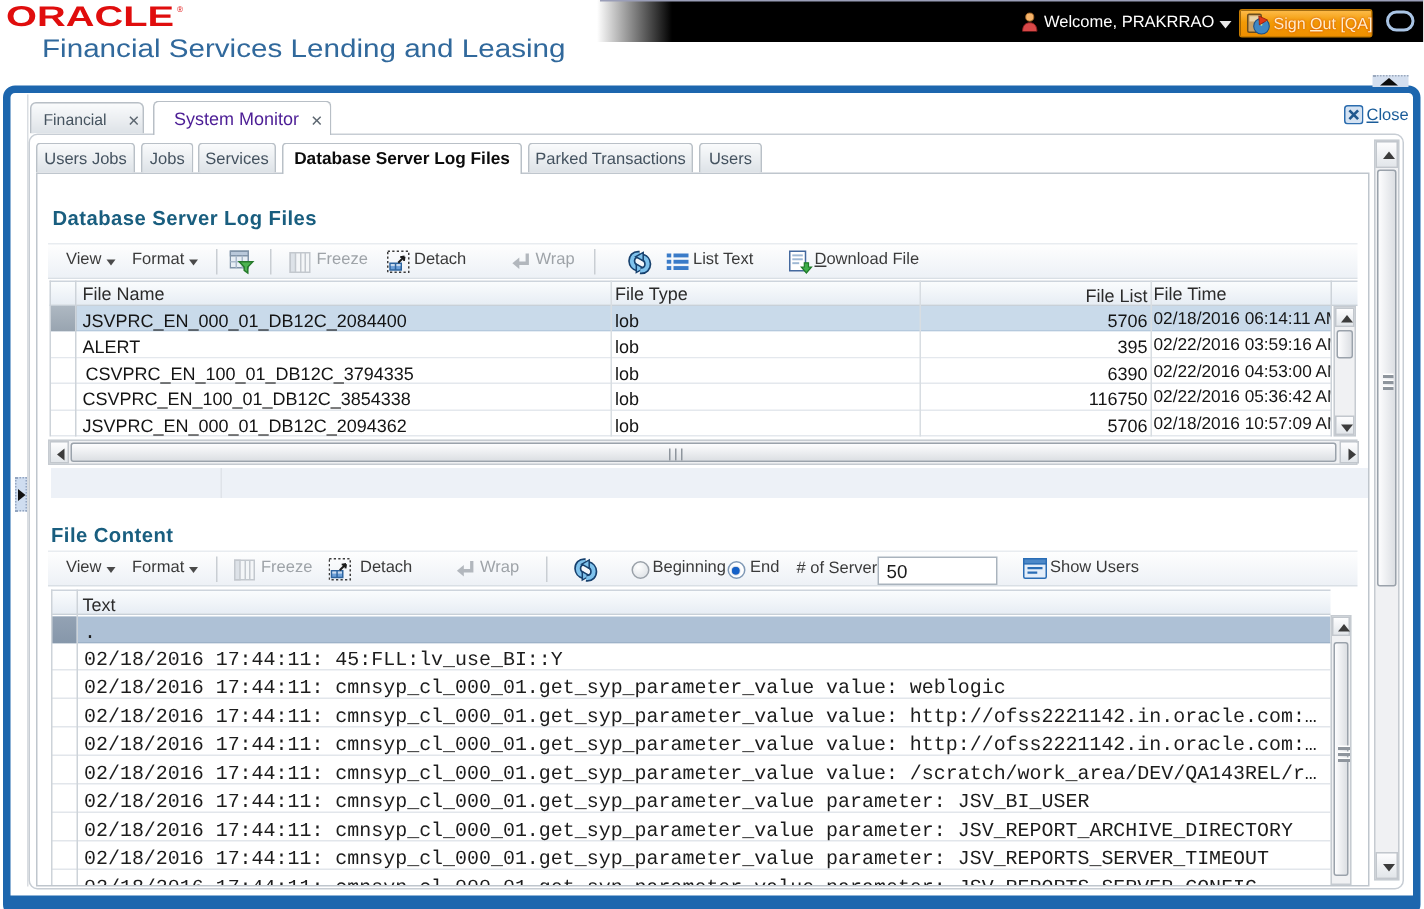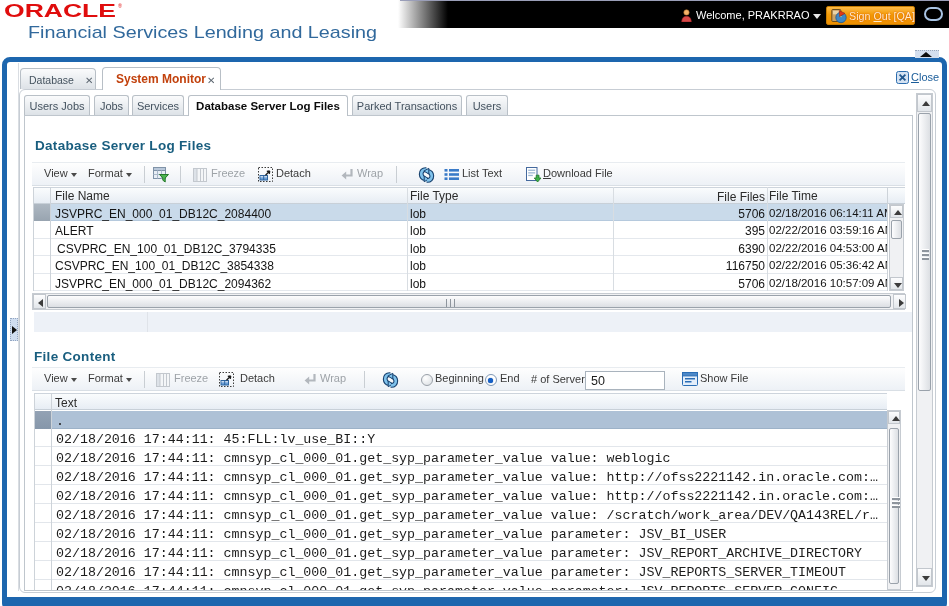--- a/index.html
+++ b/index.html
@@ -79,25 +79,25 @@
   </div>
 
   <div class="abs" style="left:18px;top:63px;width:1px;height:528px;background:#d9dde2;"></div>
   <div class="abs" style="left:10px;top:318px;width:8px;height:23px;background:#cfddf0;border:1px dotted #93a5c0;">
     <div class="abs" style="left:1px;top:7px;width:0;height:0;border-top:4px solid transparent;border-bottom:4px solid transparent;border-left:5px solid #111;"></div>
   </div>
 
   <div class="abs" id="boxA" style="left:18.5px;top:89px;width:917.5px;height:504px;border:1px solid #c7cdd4;border-radius:6px;background:#fff;"></div>
 
   <div class="abs" id="tab-dash" style="left:20px;top:67.5px;width:76px;height:21.5px;background:linear-gradient(#fafbfc,#dde2e7);border:1px solid #b8bfc6;border-bottom:none;border-radius:4px 4px 0 0;">
-    <div class="abs" style="left:8px;top:5px;font-size:10.5px;color:#45535f;">Database</div>
+    <div class="abs" style="left:8px;top:5px;font-size:10.5px;color:#45535f;">Financial</div>
     <div class="abs" style="left:64px;top:6.5px;font-size:10px;color:#5d6771;">✕</div>
   </div>
   <div class="abs" id="tab-sysmon" style="left:102px;top:67px;width:119px;height:23px;background:#fff;border:1px solid #b8bfc6;border-bottom:none;border-radius:4px 4px 0 0;">
-    <div class="abs" style="left:13px;top:4px;font-size:12px;font-weight:bold;color:#c2410c;">System Monitor</div>
+    <div class="abs" style="left:13px;top:4px;font-size:12px;font-weight:normal;color:#4c1d95;">System Monitor</div>
     <div class="abs" style="left:104px;top:7px;font-size:10px;color:#5d6771;">✕</div>
   </div>
 
   <div class="abs" id="close-ic" style="left:896px;top:70px;width:13px;height:13px;"><svg width="13" height="13">
         <rect x="0.5" y="0.5" width="12" height="12" rx="2" fill="#d4e2f2" stroke="#2b6cae"></rect>
         <path d="M3.6 3.6 L9.4 9.4 M9.4 3.6 L3.6 9.4" stroke="#21588f" stroke-width="1.8"></path>
       </svg></div>
   <div class="abs" style="left:911px;top:71px;font-size:11px;color:#1a5c99;"><span style="text-decoration:underline">C</span>lose</div>
 
   <div class="abs" id="boxB" style="left:23.5px;top:115px;width:889.5px;height:476px;border:1px solid #bfc6cd;background:#fff;"></div>
@@ -175,21 +175,21 @@
           <path d="M11.2 9.2 L14 9.2 L14 12 L16 12 L12.6 16 L9.2 12 L11.2 12 Z" fill="#3fae49" stroke="#1f7a29" stroke-width="0.8"></path>
         </svg></div>
     <div class="abs tb-txt" style="left:511.5px;top:4px;"><span style="text-decoration:underline">D</span>ownload File</div>
   </div>
 
   <div id="table1">
 
     <div class="abs" style="left:33px;top:187px;width:871.5px;height:17px;background:linear-gradient(#fafcfd,#e7edf4);border-top:1px solid #cdd4dc;border-bottom:1px solid #c8d0d8;"></div>
     <div class="abs hrow" style="left:55px;top:189px;">File Name</div>
     <div class="abs hrow" style="left:410px;top:189px;">File Type</div>
-    <div class="abs hrow" style="left:613px;top:189.5px;width:152px;text-align:right;">File Files</div>
+    <div class="abs hrow" style="left:613px;top:189.5px;width:152px;text-align:right;">File List</div>
     <div class="abs hrow" style="left:769px;top:189px;">File Time</div>
 
     <div id="t1rows">
       <div class="abs" style="left:33.5px;top:204px;width:854px;height:17.4px;background:#c9daea;border-bottom:1px solid #b5c9dd;">
         <div class="abs" style="left:0.5px;top:0;width:16.5px;height:17px;background:linear-gradient(#aeb8c2,#98a4b0);"></div>
       </div>
       <div class="abs trow" style="top:221.4px;"></div>
       <div class="abs trow" style="top:238.8px;"></div>
       <div class="abs trow" style="top:256.2px;"></div>
       <div class="abs trow" style="top:273.6px;"></div>
@@ -294,21 +294,21 @@
     <div class="abs tb-txt" style="left:499.5px;top:5px;"># of Server</div>
     <div class="abs" style="left:553.5px;top:2.5px;width:80px;height:19px;background:#fff;border:1px solid #a9b3bd;">
       <div class="abs" style="left:5px;top:2px;font-size:12.5px;color:#1c1c1c;">50</div>
     </div>
     <div class="abs" style="left:650.5px;top:3px;"><svg width="17" height="17">
           <rect x="0.5" y="1.5" width="15" height="13" rx="1" fill="#e4eefa" stroke="#2a6db5"></rect>
           <rect x="0.5" y="1.5" width="15" height="3.4" fill="#4c88c8" stroke="#2a6db5"></rect>
           <rect x="3" y="7" width="10" height="1.5" fill="#2a6db5"></rect>
           <rect x="3" y="10" width="6.5" height="1.5" fill="#2a6db5"></rect>
         </svg></div>
-    <div class="abs tb-txt" style="left:668.5px;top:4px;">Show File</div>
+    <div class="abs tb-txt" style="left:668.5px;top:4px;">Show Users</div>
   </div>
 
   <div id="table2">
 
     <div class="abs" style="left:34px;top:393px;width:853px;height:17px;background:linear-gradient(#fafcfd,#e7edf4);border-top:1px solid #cdd4dc;border-bottom:1px solid #c8d0d8;"></div>
     <div class="abs hrow" style="left:55px;top:395.5px;">Text</div>
 
     <div class="abs" style="left:34px;top:411px;width:853px;height:18px;background:#aec1d6;border-bottom:1px solid #9db2c8;">
       <div class="abs" style="left:0;top:0;width:17px;height:18px;background:linear-gradient(#93a2b4,#8697aa);"></div>
     </div>

